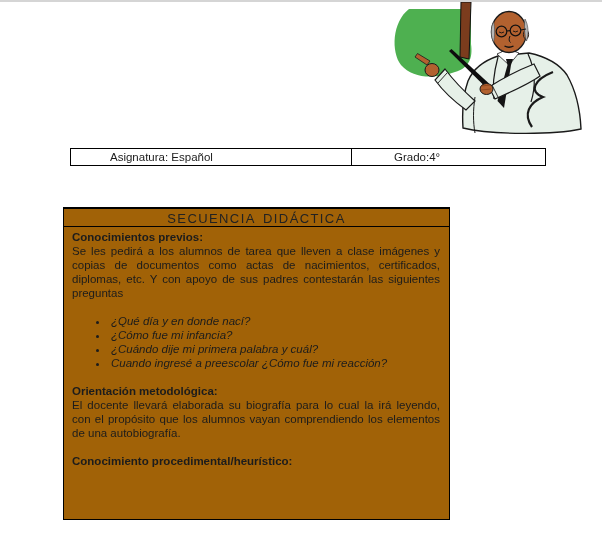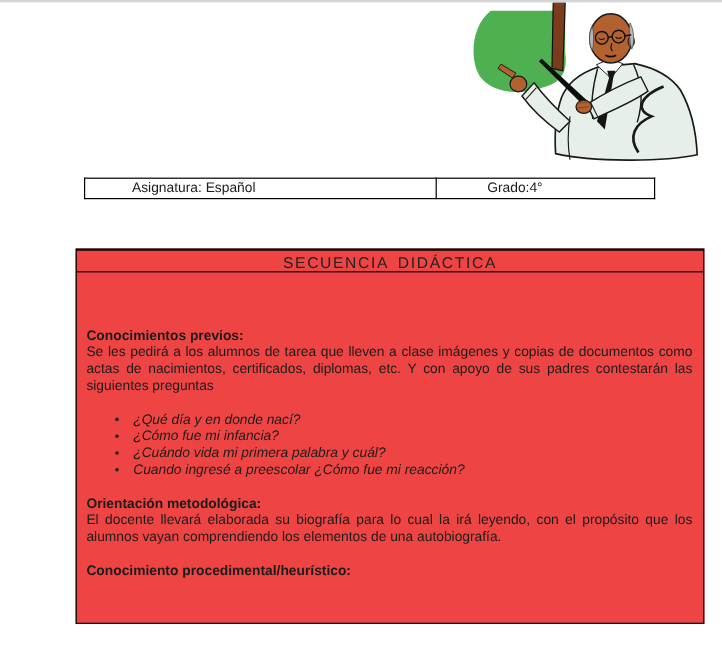--- a/index.html
+++ b/index.html
@@ -13,37 +13,37 @@
     font-size:15px; letter-spacing:0.5px; word-spacing:2px; color:#2d2d2d;
   }
   .clipart { position:absolute; left:383px; top:0; width:217px; height:133px; }
 
   
   .info {
     position:absolute; left:70px; top:146px; width:476px;
     border-collapse:collapse; font-size:11.5px; line-height:14px;
   }
   .info td { border:1px solid #000; padding:0; vertical-align:top; }
-  .info .r1c1 { width:237px; padding:1px 16px 1px 39px; }
+  .info .r1c1 { width:237px; padding:1px 4px 1px 39px; }
   .info .r1c2 { padding:1px 2px 1px 42px; }
   .info .r2   { height:37px; padding:2px 8px 0 39px; }
 
   
   .seq {
-    position:absolute; left:63px; top:205px; width:524px; height:313px;
+    position:absolute; left:63px; top:205px; width:387px; height:313px;
     border:1px solid #000; border-top-width:2px; box-sizing:border-box;
-    overflow:hidden; background:#ef4444;
+    overflow:hidden; background:#a16207;
   }
   .seq-header {
     height:18px; box-sizing:border-box; border-bottom:1px solid #000;
     text-align:center; font-size:13px; letter-spacing:1.4px; color:#222;
     padding-top:2px; word-spacing:3px;
   }
   .seq-body {
-    padding:3px 9px 0 8px; font-size:11.5px; line-height:14px; color:#1c1c1c;margin-top:43px;
+    padding:3px 9px 0 8px; font-size:11.5px; line-height:14px; color:#1c1c1c;
   }
   .seq-body p { margin:0; }
   .bold { font-weight:bold; }
   .just { text-align:justify; }
   .gap { height:14px; }
   ul.q { margin:0; padding:0 0 0 37px; list-style:disc; }
   ul.q li { line-height:14px; padding-left:2px;font-style:italic; }
 </style>
 </head>
 <body>
@@ -119,21 +119,21 @@
 
   <div class="seq">
     <div class="seq-header">SECUENCIA DIDÁCTICA</div>
     <div class="seq-body">
       <p class="bold">Conocimientos previos:</p>
       <p class="just">Se les  pedirá a los alumnos de tarea que lleven a clase imágenes y copias de documentos como actas de nacimientos, certificados, diplomas, etc. Y con apoyo de sus padres  contestarán las siguientes preguntas</p>
       <div class="gap"></div>
       <ul class="q">
         <li>¿Qué día y en donde nací?</li>
         <li>¿Cómo fue mi infancia?</li>
-        <li>¿Cuándo vida mi primera palabra y cuál?</li>
+        <li>¿Cuándo dije mi primera palabra y cuál?</li>
         <li>Cuando ingresé a preescolar ¿Cómo fue mi reacción?</li>
       </ul>
       <div class="gap"></div>
       <p class="bold">Orientación metodológica:</p>
       <p class="just">El docente llevará elaborada su biografía para lo cual la irá leyendo, con el propósito que los alumnos vayan comprendiendo los elementos de una autobiografía.</p>
       <div class="gap"></div>
       <p class="bold">Conocimiento procedimental/heurístico:</p>
       <div class="gap"></div>
     </div>
   </div>

